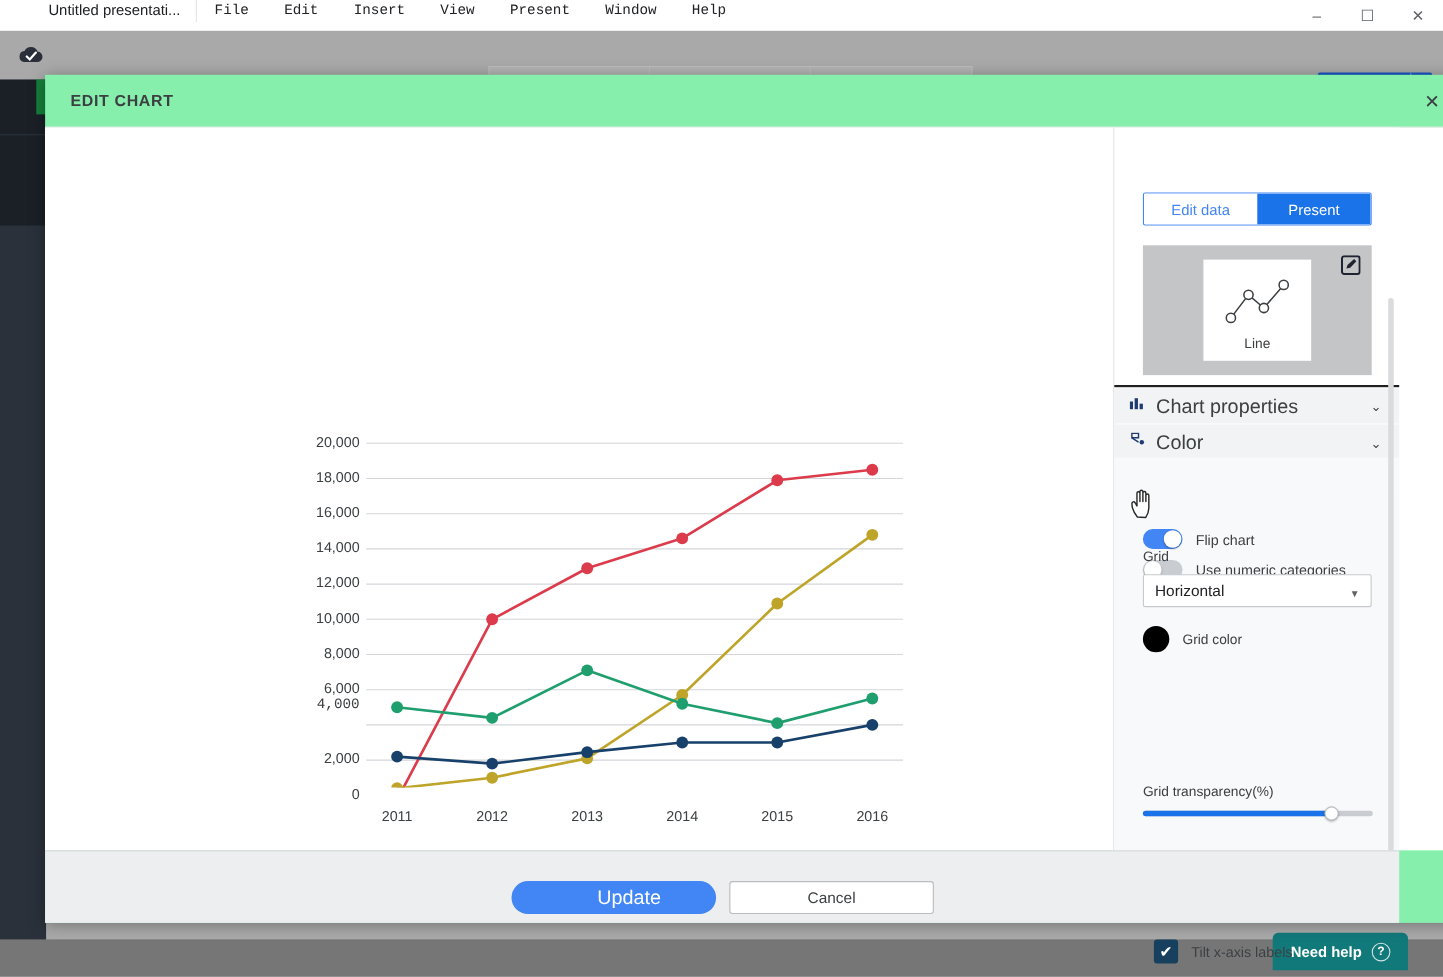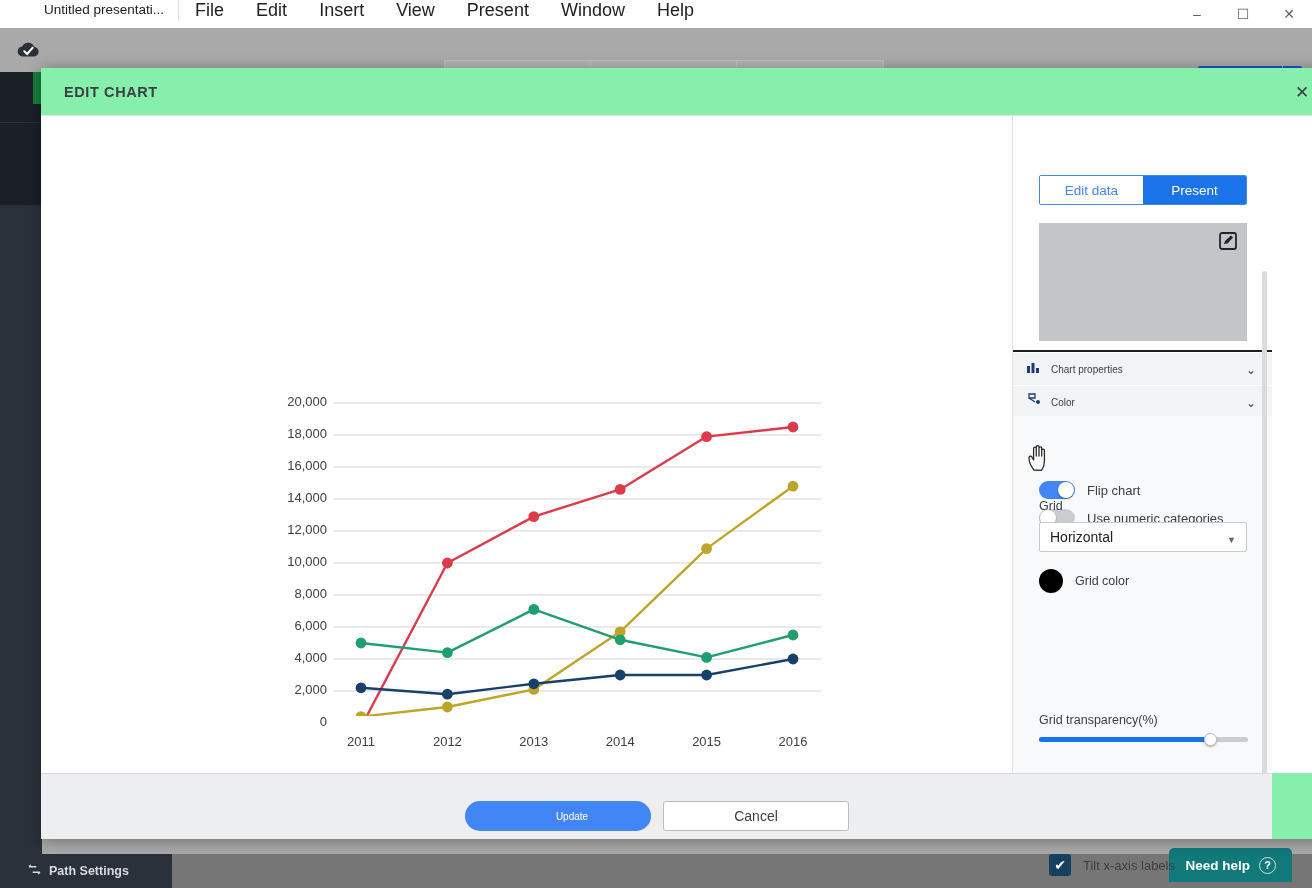--- a/index.html
+++ b/index.html
@@ -16,22 +16,22 @@
   .menubar {
     position: absolute; left: 0; top: 0; width: 1312px; height: 40px;
     background: #ffffff; display: flex; align-items: flex-start; padding-left: 28px;
   }
   .menubar .doc-title {
     font-size: 13.5px; color: #202124; padding: 0 14px 0 16px;
     border-right: 1px solid #e3e3e3; height: 20px; line-height: 20px;
     white-space: nowrap;
   }
   .menubar .menu-item {
-    font-size: 18px; color: #202124; padding: 0 16px; height: 20px;
-    line-height: 20px; white-space: nowrap;
+    font-size: 13px; color: #202124; padding: 0 16px; height: 20px;
+    line-height: 20px; white-space: nowrap; font-family: Liberation Mono, monospace;
   }
   .win-controls {
     position: absolute; right: 0; top: 0; height: 28px; display: flex; align-items: center;
   }
   .win-btn {
     width: 46px; height: 28px; display: flex; align-items: center; justify-content: center;
     color: #5f6368; font-size: 14px;
   }
 
   .toolbar {
@@ -87,21 +87,21 @@
 
   .bottombar {
     position: absolute; left: 0; bottom: 0; width: 1312px; height: 34px; background: #767676;
   }
   .path-settings {
     position: absolute; left: 0; bottom: 0; width: 172px; height: 34px;
     background: #2b313b; color: #d7dade; font-size: 12.5px; font-weight: bold;
     display: flex; align-items: center; gap: 8px; padding-left: 28px;
   }
   .need-help {
-    position: absolute; right: 20px; bottom: 6px; height: 34px; padding: 0 16px;
+    position: absolute; right: 32px; bottom: 6px; height: 34px; padding: 0 16px;
     background: #12797a; color: #ffffff; font-size: 13.5px; font-weight: bold;
     border-radius: 5px 5px 0 0; display: flex; align-items: center; gap: 9px;
   }
   .need-help .qmark {
     width: 17px; height: 17px; border-radius: 50%; border: 1.5px solid #cfe3e3;
     font-size: 11px; display: flex; align-items: center; justify-content: center; font-weight: bold;
   }
 
   
   .modal {
@@ -120,21 +120,21 @@
     display: flex; align-items: center; justify-content: center; color: #3c4043; font-size: 17px;
   }
   .modal-body { position: relative; height: 657px; background: #ffffff; }
 
   .modal-footer {
     position: absolute; left: 0; bottom: 0; width: 1231px; height: 66px;
     background: #eceef0; border-top: 1px solid #d8dade;
   }
   .btn-update {
     position: absolute; left: 424px; top: 27px; width: 186px; height: 30px;
-    background: #4285f4; color: #ffffff; font-size: 10px;
+    background: #4285f4; color: #ffffff; font-size: 18px;
     display: flex; align-items: center; justify-content: center; border-radius: 15px; padding-left: 28px;
   }
   .btn-cancel {
     position: absolute; left: 622px; top: 27px; width: 186px; height: 30px;
     background: #ffffff; color: #3c4043; font-size: 14px; border: 1px solid #b9bcc0;
     display: flex; align-items: center; justify-content: center; border-radius: 3px;
   }
 
   
   .chart-pane {
@@ -177,21 +177,21 @@
   }
   .type-label { font-size: 12.5px; color: #3c4043; }
   .type-edit { position: absolute; right: 10px; top: 9px; width: 18px; height: 18px; color: #1f2430; }
   .panel-divider { position: absolute; left: 0; top: 234px; width: 259px; height: 2px; background: #1f1f1f; }
 
   .accordion-row {
     position: absolute; left: 0; width: 259px; height: 33px;
     background: #f1f3f4; border-bottom: 1px solid #ffffff;
     display: flex; align-items: center; gap: 10px; padding-left: 14px;
   }
-  .accordion-label { font-size: 10px; color: #3c4043; }
+  .accordion-label { font-size: 18px; color: #3c4043; }
   .accordion-chev {
     position: absolute; right: 16px; top: 10px; font-size: 12px; color: #3c4043;
   }
 
   .axis-panel { position: absolute; left: 0; top: 300px; width: 259px; height: 357px; background: #f8f9fa; }
   .toggle-row { position: absolute; display: flex; align-items: center; gap: 12px; }
   .toggle {
     width: 36px; height: 18px; border-radius: 9px; position: relative; background: #c9ccd1;
   }
   .toggle.on { background: #4285f4; }
@@ -320,28 +320,20 @@
               <path d="M1 1 L10 6 L1 11 Z" fill="#ffffff"></path>
             </svg>
         </span>
         <span>Present</span>
       </div>
       <div class="pb-caret">▼</div>
     </div>
   </div>
 
   <div class="bottombar">
-    <div class="path-settings">
-      <span>
-        <svg width="13" height="11" viewBox="0 0 14 12">
-            <path d="M1 3 H9 M1 3 L3 1 M5 9 H13 M13 9 L11 11" stroke="#d7dade" stroke-width="1.4" fill="none"></path>
-          </svg>
-      </span>
-      <span>Path Settings</span>
-    </div>
     <div class="need-help">
       <span>Need help</span>
       <span class="qmark">?</span>
     </div>
   </div>
 </div>
 
 <div class="modal">
 
   <div class="modal-header">
@@ -396,21 +388,21 @@
         </svg>
       <div id="ytick-layer">
           <div class="tick-y" style="left: 226px; top: 278px;">20,000</div>
           <div class="tick-y" style="left: 226px; top: 310px;">18,000</div>
           <div class="tick-y" style="left: 226px; top: 342px;">16,000</div>
           <div class="tick-y" style="left: 226px; top: 374px;">14,000</div>
           <div class="tick-y" style="left: 226px; top: 406px;">12,000</div>
           <div class="tick-y" style="left: 226px; top: 438px;">10,000</div>
           <div class="tick-y" style="left: 226px; top: 470px;">8,000</div>
           <div class="tick-y" style="left: 226px; top: 502px;">6,000</div>
-          <div class="tick-y" style="left: 226px; top: 534px;">4,000</div>
+          <div class="tick-y" style="left: 226px; top: 517px; font-family: Liberation Mono, monospace;">4,000</div>
           <div class="tick-y" style="left: 226px; top: 566px;">2,000</div>
           <div class="tick-y" style="left: 226px; top: 598px;">0</div>
         </div>
       <div id="xtick-layer">
           <div class="tick-x" style="left: 290px; top: 618px;">2011</div>
           <div class="tick-x" style="left: 376.4px; top: 618px;">2012</div>
           <div class="tick-x" style="left: 462.8px; top: 618px;">2013</div>
           <div class="tick-x" style="left: 549.2px; top: 618px;">2014</div>
           <div class="tick-x" style="left: 635.6px; top: 618px;">2015</div>
           <div class="tick-x" style="left: 722px; top: 618px;">2016</div>
@@ -418,20 +410,32 @@
     </div>
 
     <div class="settings-pane">
 
       <div class="seg">
         <div class="seg-btn">Edit data</div>
         <div class="seg-btn active">Present</div>
       </div>
 
       <div class="type-card">
+        <div class="type-inner">
+          <span>
+            <svg width="66" height="52" viewBox="0 0 66 52">
+              <polyline points="9,43 25,22 39,34 57,13" fill="none" stroke="#3c4043" stroke-width="1.4"></polyline>
+              <circle cx="9" cy="43" r="4.2" fill="#fff" stroke="#3c4043" stroke-width="1.4"></circle>
+              <circle cx="25" cy="22" r="4.2" fill="#fff" stroke="#3c4043" stroke-width="1.4"></circle>
+              <circle cx="39" cy="34" r="4.2" fill="#fff" stroke="#3c4043" stroke-width="1.4"></circle>
+              <circle cx="57" cy="13" r="4.2" fill="#fff" stroke="#3c4043" stroke-width="1.4"></circle>
+            </svg>
+          </span>
+          <span class="type-label">Line</span>
+        </div>
         <div class="type-edit">
           <svg width="18" height="18" viewBox="0 0 18 18">
             <rect x="1" y="1" width="16" height="16" rx="2" fill="none" stroke="#1f2430" stroke-width="1.8"></rect>
             <path d="M5 12 L6 9 L12 3.5 L14 5.5 L8.5 11.5 Z" fill="#1f2430"></path>
           </svg>
         </div>
       </div>
 
       <div class="panel-divider"></div>
 

